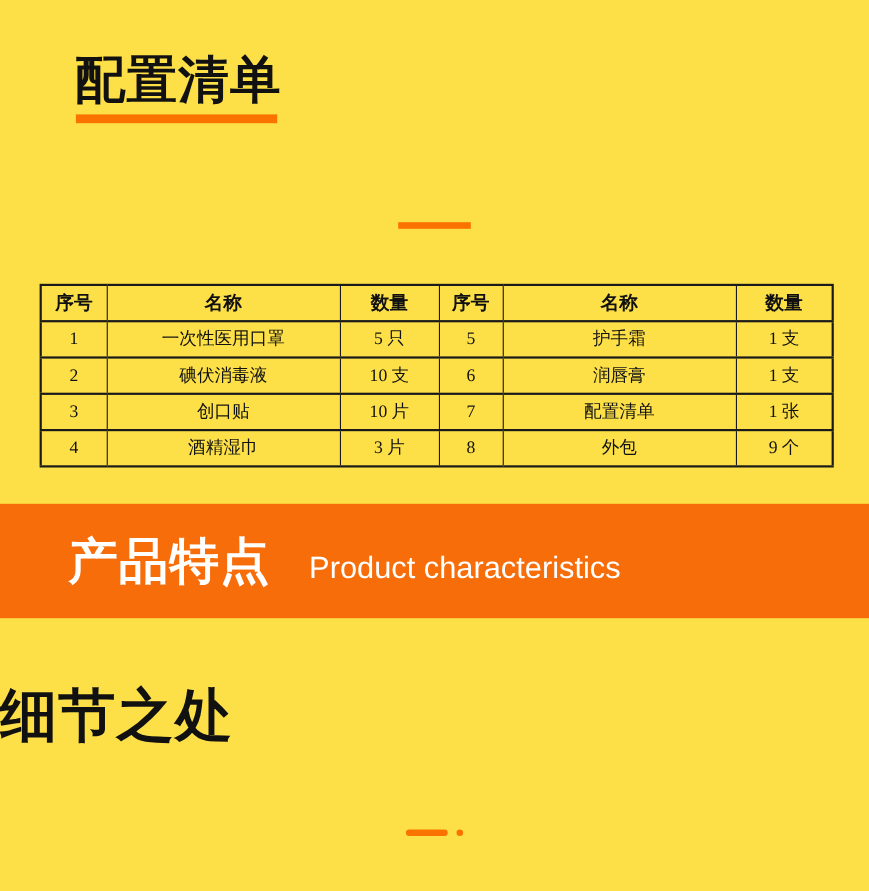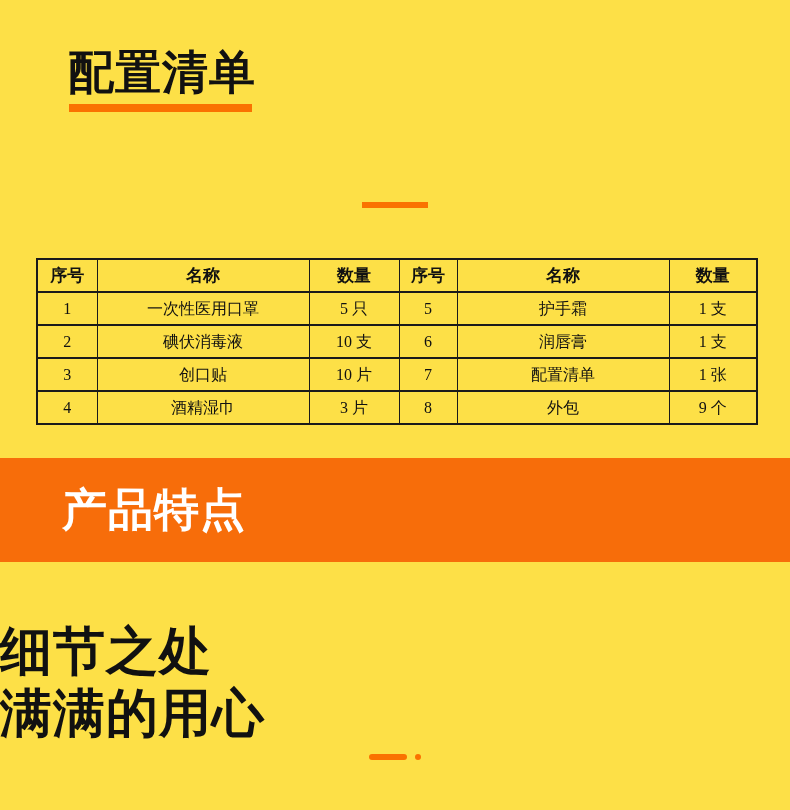--- a/index.html
+++ b/index.html
@@ -155,24 +155,24 @@
         <td>8</td>
         <td>外包</td>
         <td>9 个</td>
       </tr>
     </tbody>
       </table>
   </div>
 
   <div class="feature-banner">
     <span class="zh">产品特点</span>
+    <span class="en">Product characteristics</span>
   </div>
 
   <div class="slogan">
     <div>细节之处</div>
-    <div>满满的用心</div>
   </div>
   <div class="slogan-accent">
     <span class="dash"></span>
     <span class="dot"></span>
   </div>
 
 </div>
 
 </body></html>

